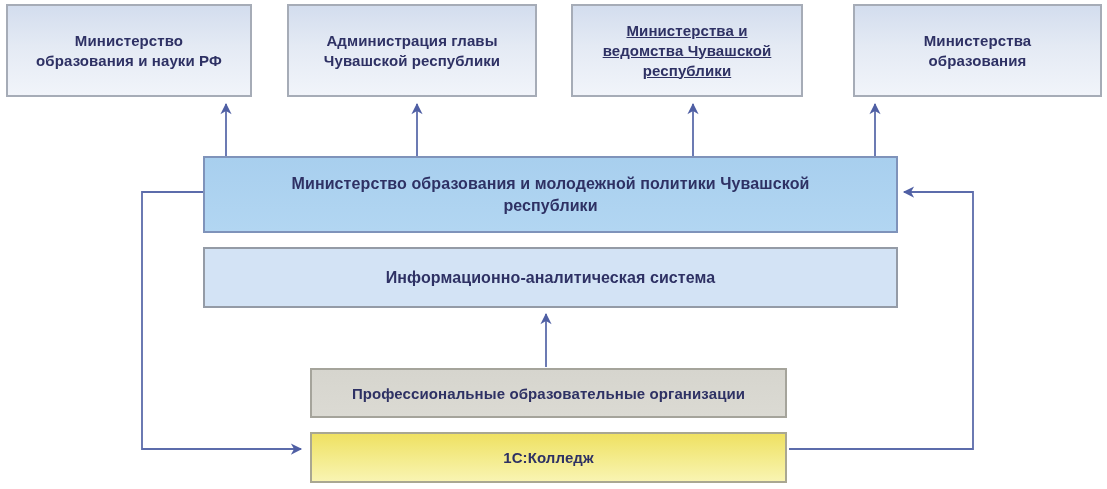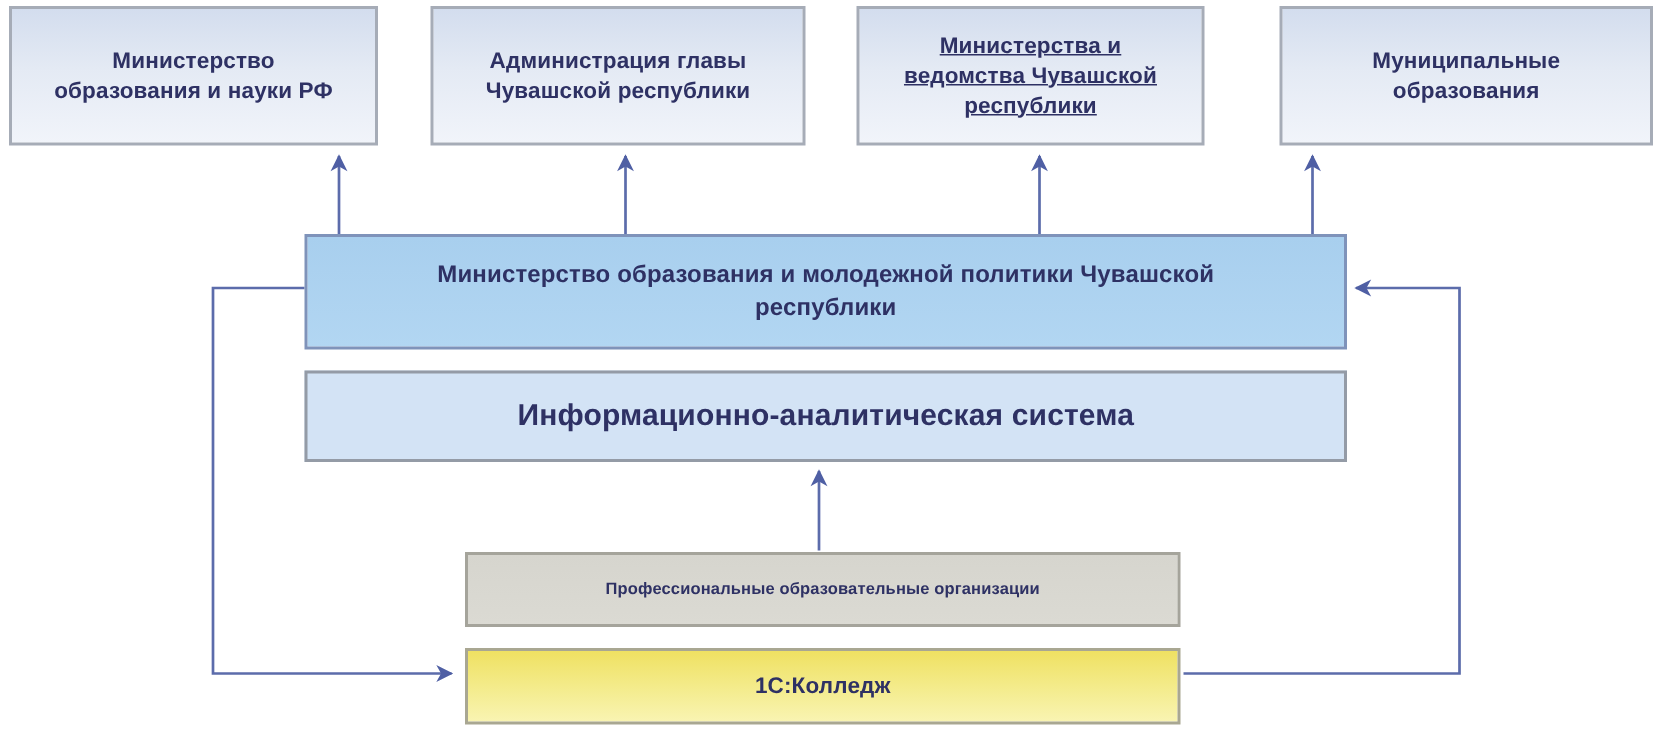--- a/index.html
+++ b/index.html
@@ -54,29 +54,29 @@
     border: 2px solid #7f93ba;
     background: linear-gradient(180deg, #a8cfee 0%, #b2d6f2 100%);
     font-size: 16px;
     line-height: 22px;
     padding: 4px 27px;
   }
   .box-ias {
     left: 203px; top: 247px; width: 695px; height: 61px;
     border: 2px solid #949ba6;
     background: #d3e3f5;
-    font-size: 20px;
+    font-size: 16px;
     line-height: 21px;
     padding: 4px 14px;
   }
   .box-vocational {
     left: 310px; top: 368px; width: 477px; height: 50px;
     border: 2px solid #a5a49b;
     background: linear-gradient(180deg, #d6d5ce 0%, #dbdad3 100%);
-    font-size: 11px;
+    font-size: 15px;
     line-height: 19px;
     padding: 3px 10px;
   }
   .box-college {
     left: 310px; top: 432px; width: 477px; height: 51px;
     border: 2px solid #a9a792;
     background: linear-gradient(180deg, #efe162 0%, #f4ec8e 55%, #f9f4b2 100%);
     font-size: 15px;
     line-height: 19px;
     padding: 3px 28px;
@@ -114,21 +114,21 @@
     <span>Чувашской республики</span>
   </div>
 
   <div class="box top-box box-ministries-cr">
     <span>Министерства и</span>
     <span>ведомства Чувашской</span>
     <span>республики</span>
   </div>
 
   <div class="box top-box box-municipal">
-    <span>Муниципальные</span>
+    <span>Министерства</span>
     <span>образования</span>
   </div>
 
   <div class="box box-ministry-main">
     <span>Министерство образования и молодежной политики Чувашской</span>
     <span>республики</span>
   </div>
 
   <div class="box box-ias">
     <span>Информационно-аналитическая система</span>

